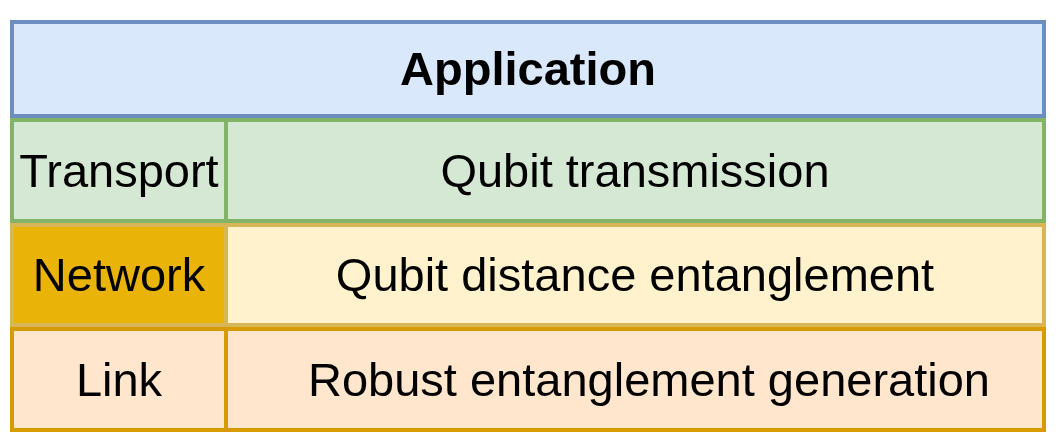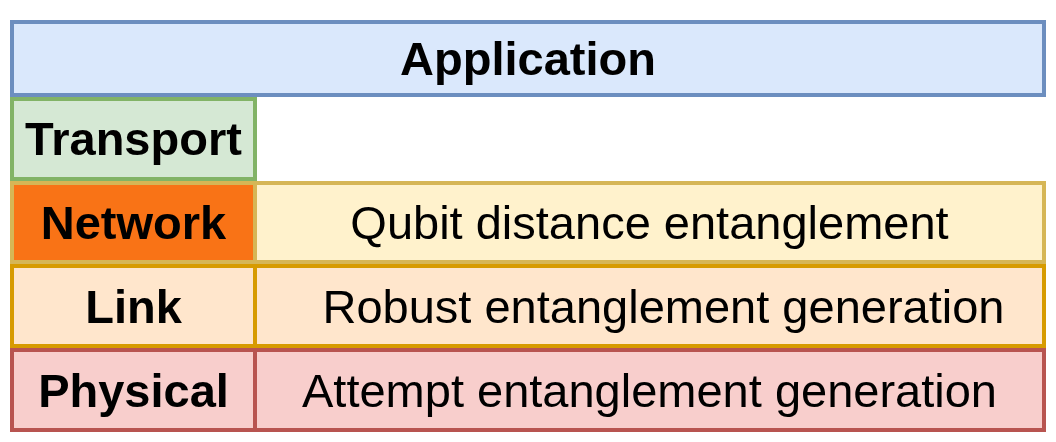--- a/index.html
+++ b/index.html
@@ -21,51 +21,48 @@
     border: 4px solid #000;
     display: flex;
     align-items: center;
     justify-content: center;
     font-size: 47px;
     color: #000;
     white-space: nowrap;
     overflow: hidden;
   }
   .cell.full { flex: 1; }
-  .cell.label { width: 247px; font-weight: bold; }
+  .cell.label { width: 218px; font-weight: normal; }
   .cell.desc { flex: 1; margin-left: -4px; }
   .bold { font-weight: bold; margin-top: 7px; }
   
   .c-app   { background: #DAE8FC; border-color: #6C8EBF; }
   .c-trans { background: #D5E8D4; border-color: #82B366; }
   .c-net   { background: #FFF2CC; border-color: #D6B656; }
   .c-link  { background: #FFE6CC; border-color: #D79B00; }
   .c-phys  { background: #F8CECC; border-color: #B85450; }
 </style>
 </head>
 <body>
 
 <div class="diagram">
 
   <div class="row">
     <div class="cell full bold c-app" style="background-color: rgb(218, 232, 252); border-color: rgb(108, 142, 191);">Application</div>
   </div>
 
   <div class="row">
     <div class="cell label c-trans" style="background-color: rgb(213, 232, 212); border-color: rgb(130, 179, 102);">Transport</div>
+    <div class="cell desc c-trans" style="background-color: rgb(213, 232, 212); border-color: rgb(130, 179, 102);">Qubit transmission</div>
   </div>
 
   <div class="row">
-    <div class="cell label c-net" style="background-color: #f97316; border-color: rgb(214, 182, 86);">Network</div>
+    <div class="cell label c-net" style="background-color: #eab308; border-color: rgb(214, 182, 86);">Network</div>
     <div class="cell desc c-net" style="background-color: rgb(255, 242, 204); border-color: rgb(214, 182, 86);">Qubit distance entanglement</div>
   </div>
 
   <div class="row">
     <div class="cell label c-link" style="background-color: rgb(255, 230, 204); border-color: rgb(215, 155, 0);">Link</div>
     <div class="cell desc c-link" style="background-color: rgb(255, 230, 204); border-color: rgb(215, 155, 0); padding-left: 28px;">Robust entanglement generation</div>
   </div>
 
-  <div class="row">
-    <div class="cell label c-phys" style="background-color: rgb(248, 206, 204); border-color: rgb(184, 84, 80);">Physical</div>
-    <div class="cell desc c-phys" style="background-color: rgb(248, 206, 204); border-color: rgb(184, 84, 80);">Attempt entanglement generation</div>
-  </div>
 
 </div>
 
 </body></html>

